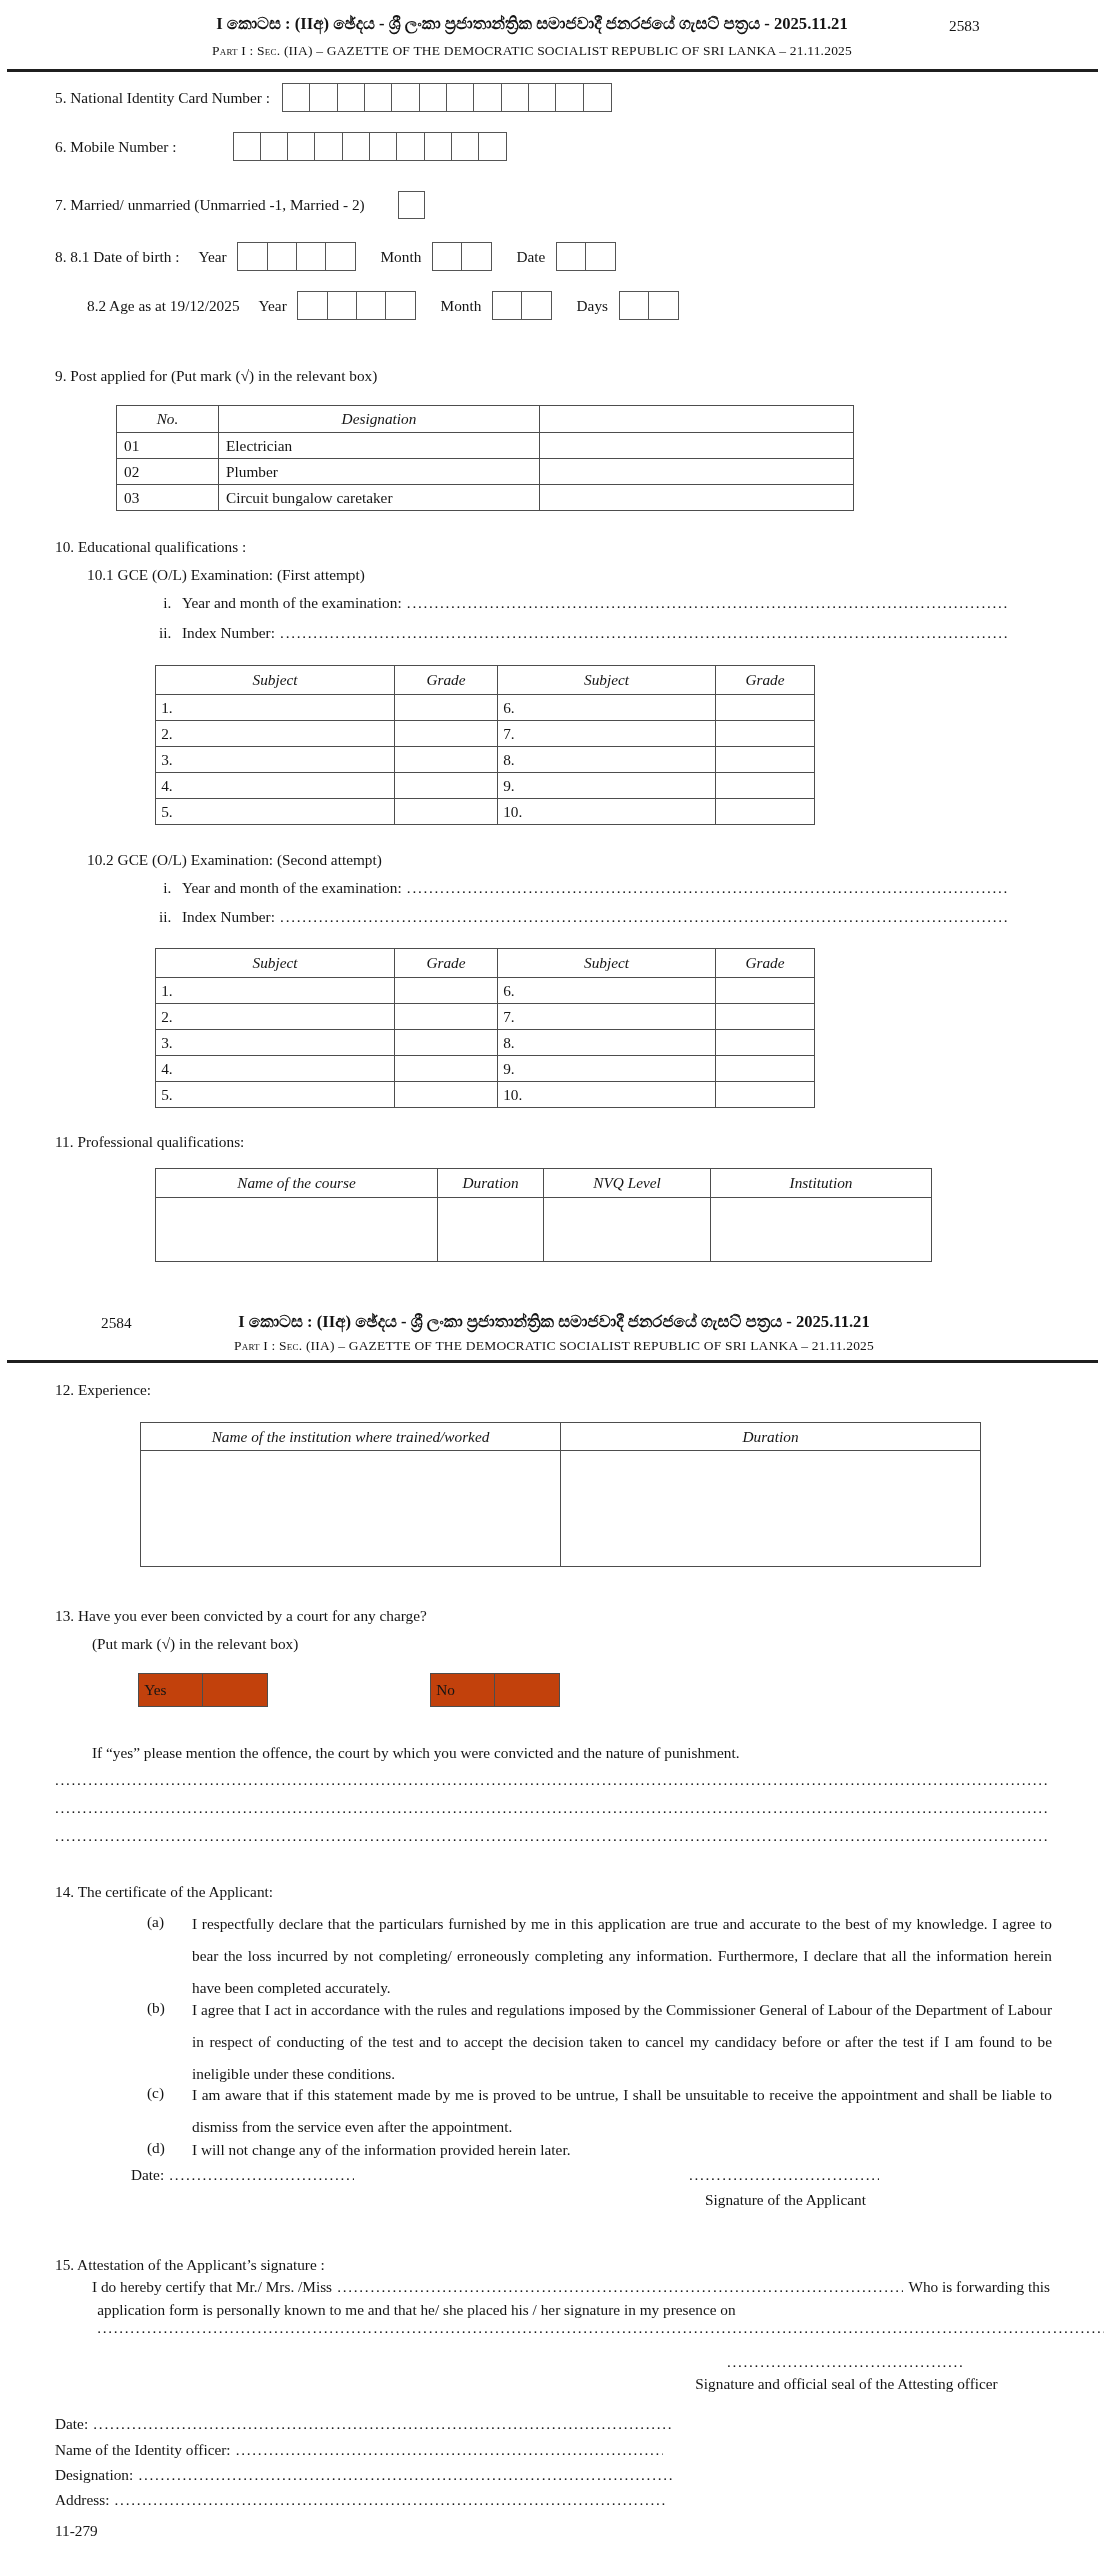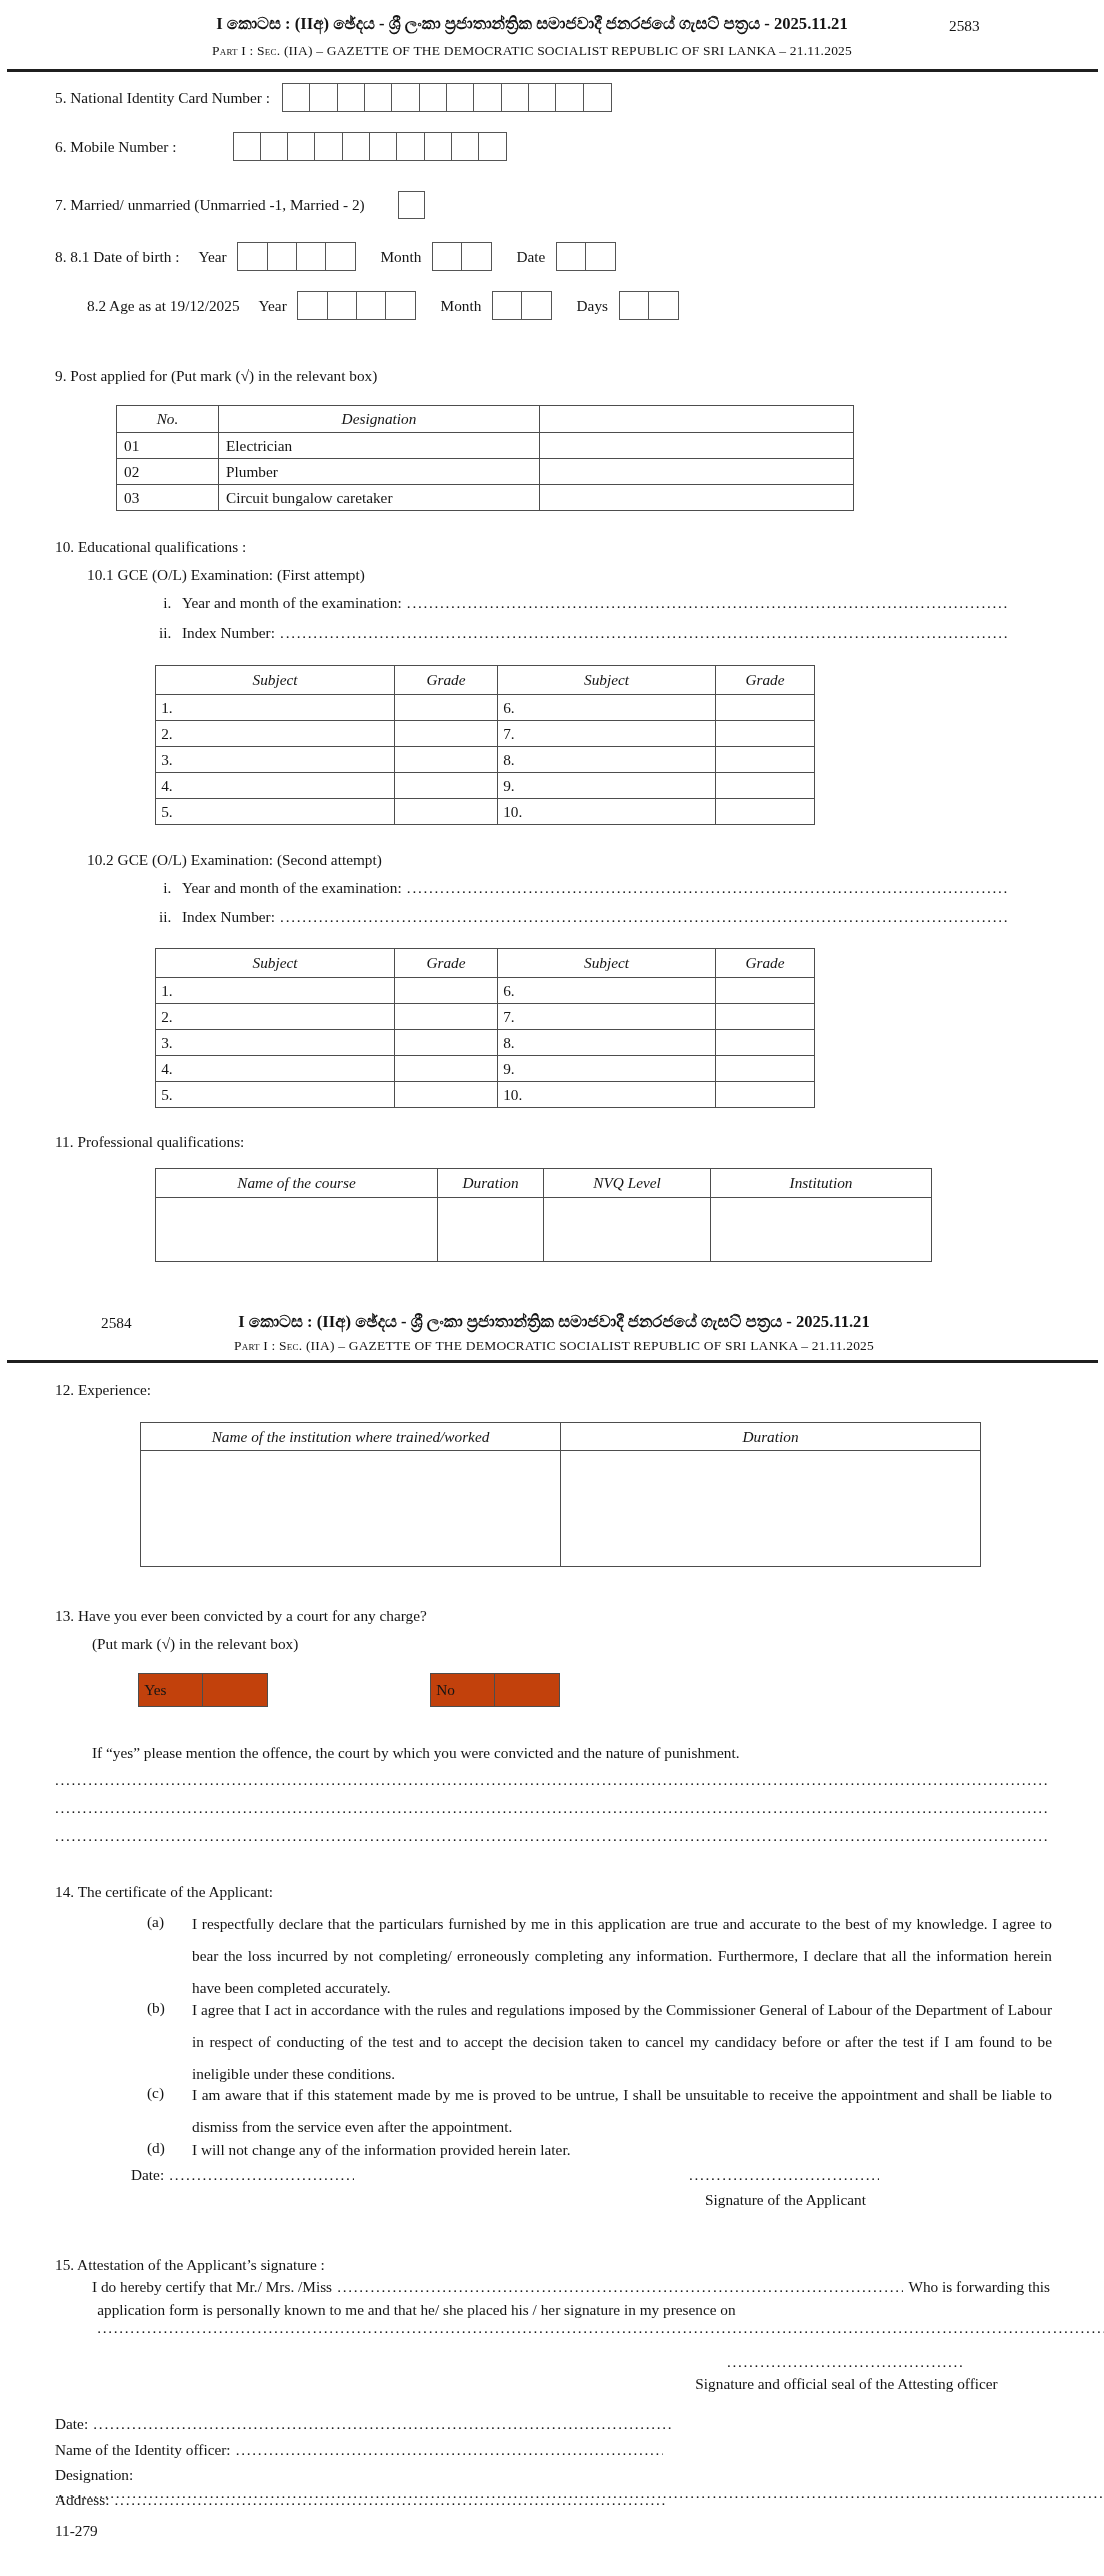--- a/index.html
+++ b/index.html
@@ -110,21 +110,21 @@
   #s15-l1{top:2278px;left:92px;width:958px;}
   #s15-l2{top:2301px;left:92px;width:958px;flex-direction:column;}
   #s15-l1 .pre,#s15-l1 .post{flex:none;}
   #s15-l1 .leader{margin:0 5.2px;}
   #attest-dots{top:2353px;left:727px;width:237px;}
   #attest-label{top:2375px;left:663px;width:367px;text-align:center;}
 
   
   #f-date{top:2415px;left:55px;width:617px;}
   #f-name{top:2441px;left:55px;width:608px;}
-  #f-desig{top:2466px;left:55px;width:617px;flex-direction:column;}
+  #f-desig{top:2466px;left:55px;width:617px;}
   #f-addr{top:2491px;left:55px;width:612px;}
   #f-code{top:2522px;left:55px;}
   .flabel{margin-right:5.2px;flex:none;}
 </style>
 </head>
 <body>
 
 <div class="page">
 
   <div class="abs sin" id="p1-sin">I කොටස : (IIඅ) ඡේදය - ශ්‍රී ලංකා ප්‍රජාතාන්ත්‍රික සමාජවාදී ජනරජයේ ගැසට් පත්‍රය - 2025.11.21</div>

